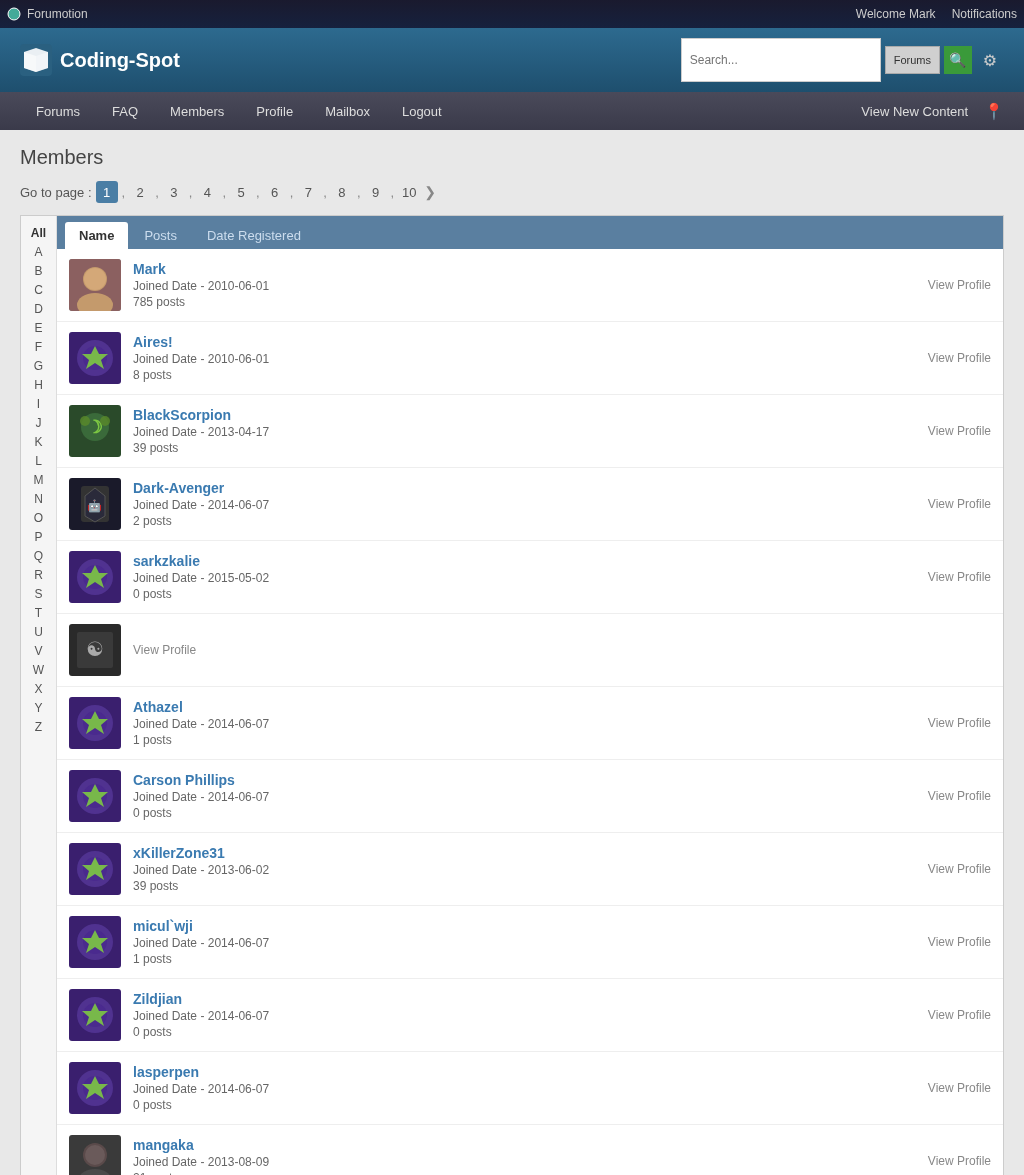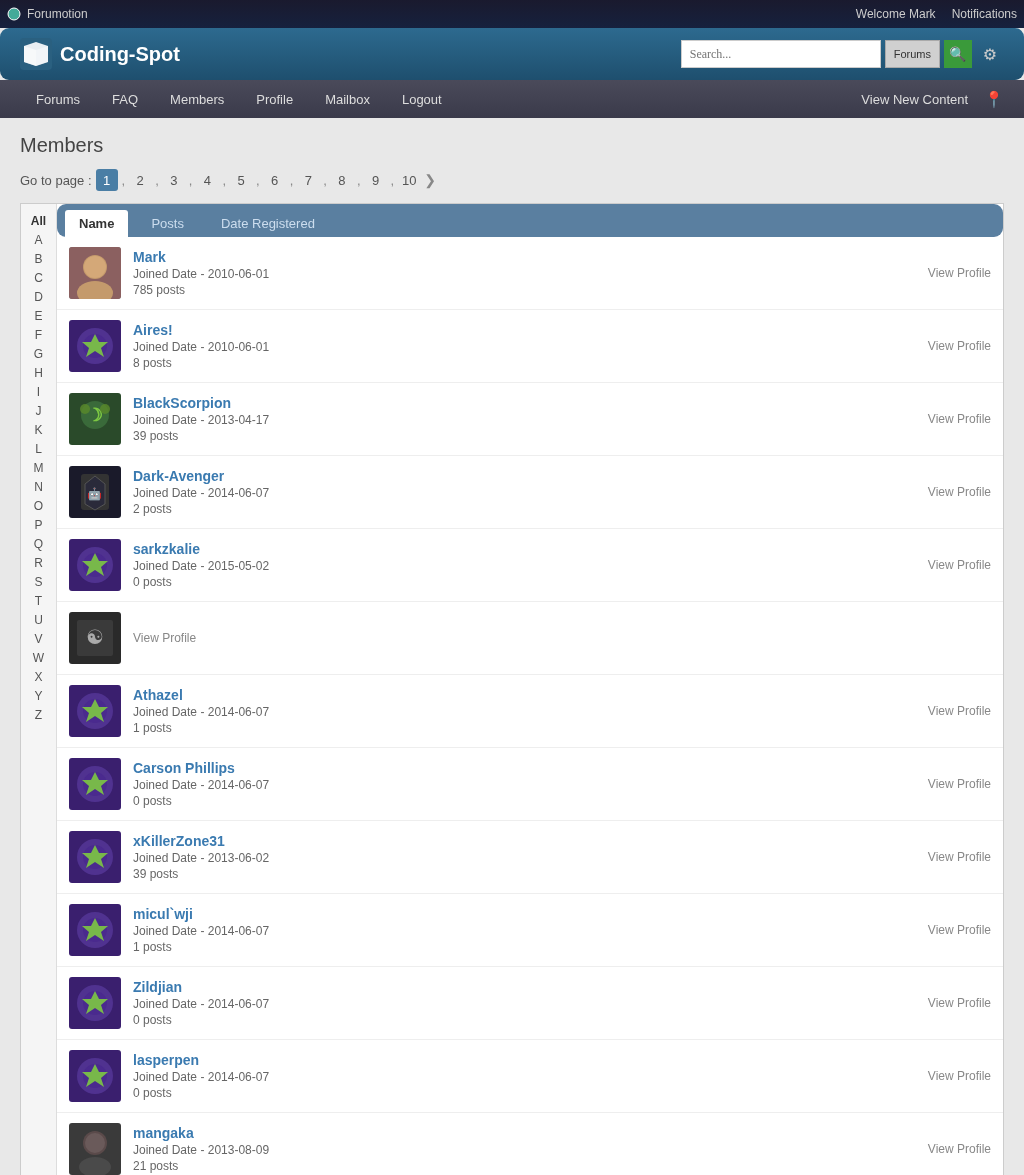--- a/index.html
+++ b/index.html
@@ -19,26 +19,25 @@
     #topbar-left { display: flex; align-items: center; gap: 6px; }
     #topbar-right { display: flex; align-items: center; gap: 16px; }
 
     
     #header {
       background: linear-gradient(to bottom, #2d6a8f, #1e4f6e);
       padding: 10px 20px;
       display: flex;
       align-items: center;
       justify-content: space-between;
-      border-radius: 9px;
     }
     #logo { display: flex; align-items: center; gap: 8px; color: white; font-size: 20px; font-weight: bold; text-decoration: none; }
     #logo-icon { width: 32px; height: 32px; }
     #search-area { display: flex; align-items: center; gap: 4px; }
-    #search-input { width: 200px; height: 28px; padding: 8px 8px; border: 1px solid #ccc; font-size: 12px; outline: none; font-family: Liberation Serif, serif; }
+    #search-input { width: 200px; height: 44px; padding: 8px 8px; border: 1px solid #ccc; font-size: 12px; outline: none; }
     #forums-btn {
       height: 28px; padding: 0 8px; background: #d0d0d0; border: 1px solid #aaa;
       font-size: 11px; cursor: pointer; color: #333;
     }
     #search-btn {
       width: 28px; height: 28px; background: #3a9a3a; border: none; cursor: pointer;
       color: white; font-size: 14px; display: flex; align-items: center; justify-content: center;
     }
     #settings-btn {
       width: 28px; height: 28px; background: none; border: none; cursor: pointer;
@@ -101,22 +100,21 @@
     .alpha-item.all { font-weight: bold; color: #333; }
 
     
     #members-list { flex: 1; }
 
     
     #members-tabs {
       display: flex;
       background: #5a7fa0;
       padding: 6px 8px 0;
-      gap: 9px;
-      border-radius: 9px;
+      gap: 2px;
     }
     .tab-item {
       padding: 6px 14px; font-size: 13px; cursor: pointer; color: #cde; border-radius: 3px 3px 0 0;
     }
     .tab-item.active { background: white; color: #333; font-weight: bold; }
 
     
     .member-row {
       display: flex; align-items: center; padding: 10px 12px;
       border-bottom: 1px solid #eee; gap: 12px;

